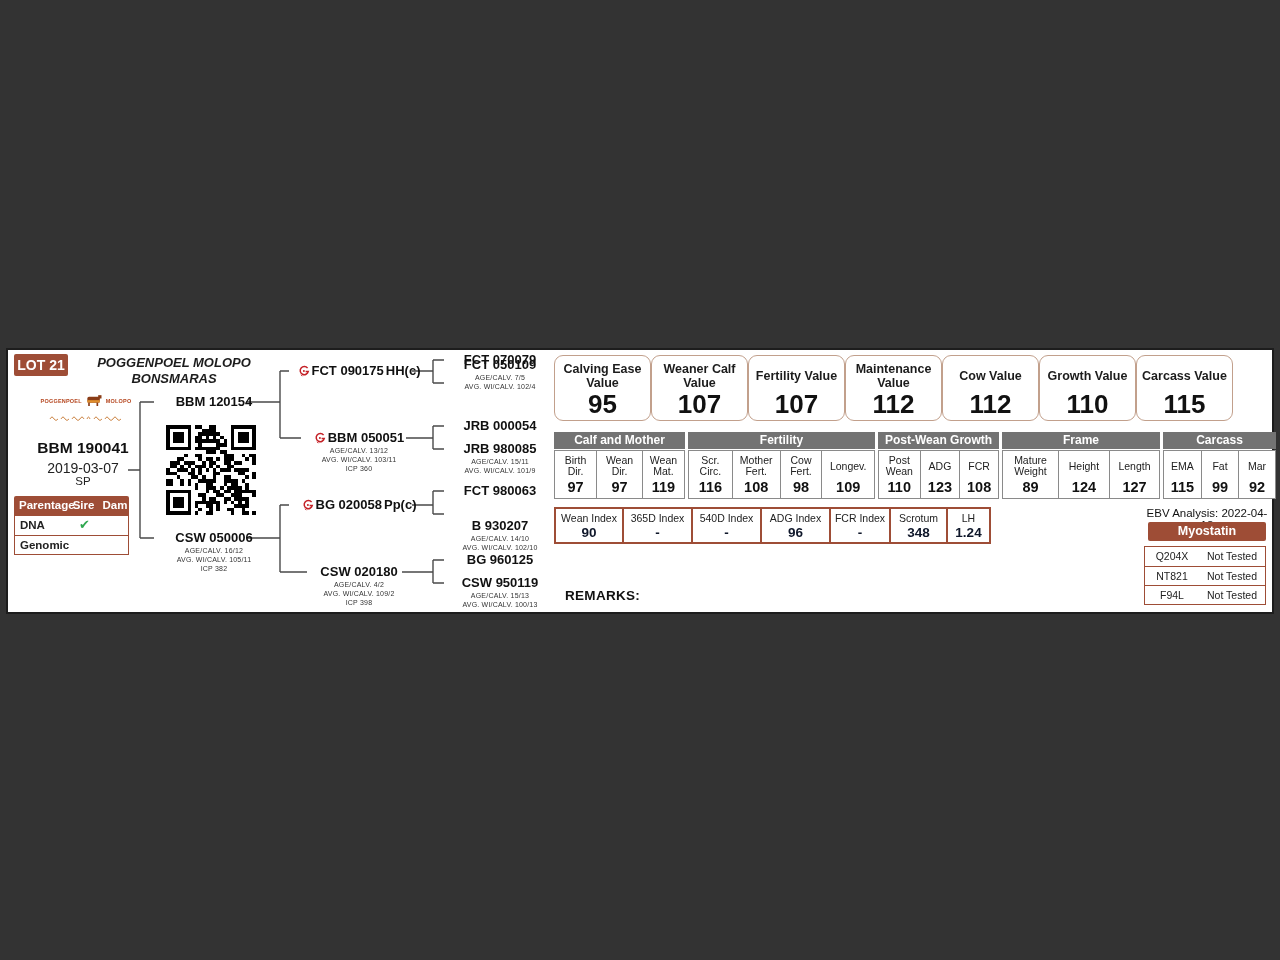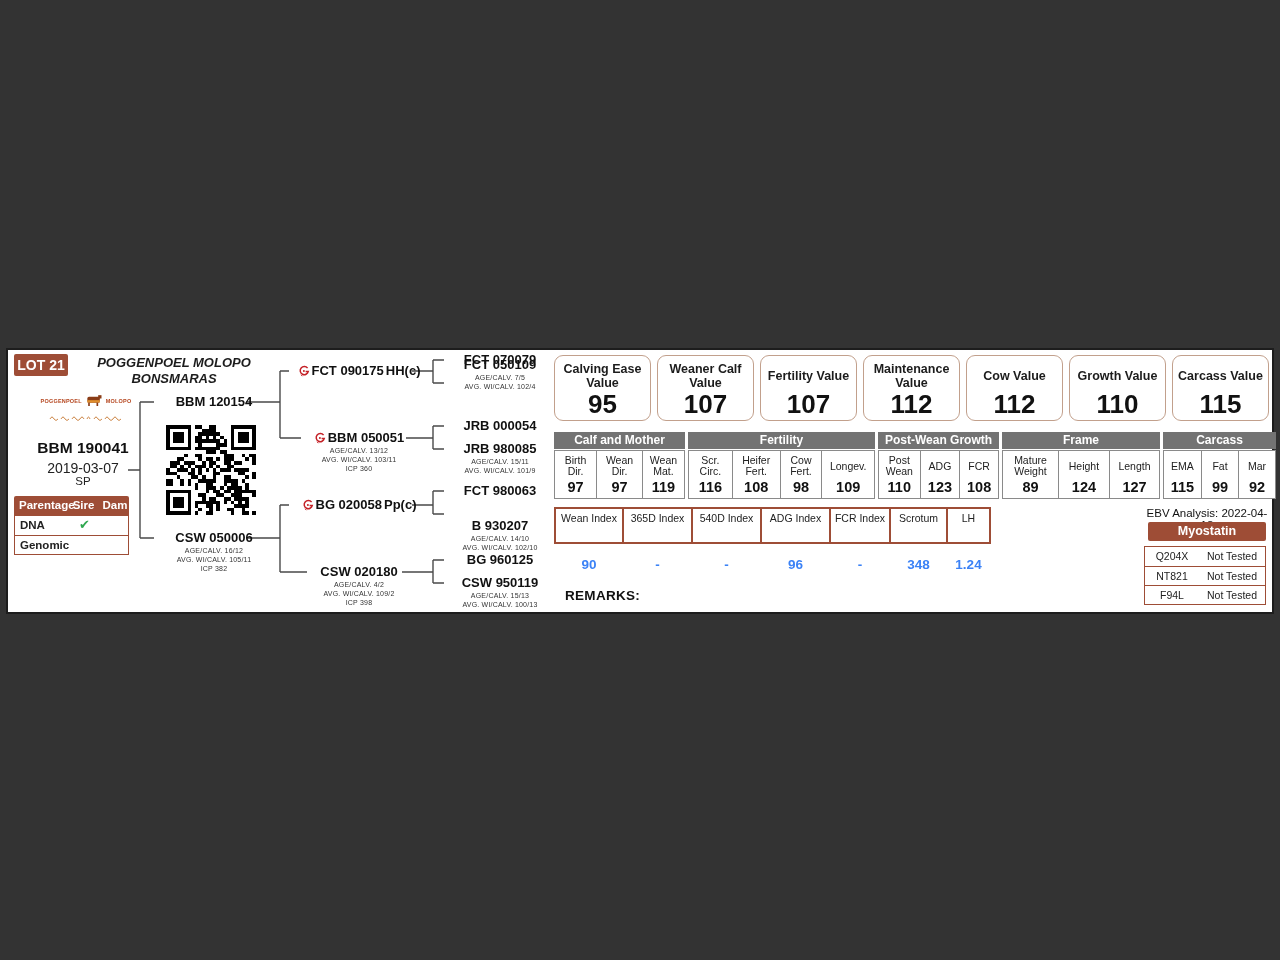--- a/index.html
+++ b/index.html
@@ -35,42 +35,42 @@
 
   
   .tree { left:0; top:0; width:546px; height:266px; }
   .pnode { text-align:center; color:#111; }
   .pname { font-weight:bold; font-size:13px; line-height:16px; white-space:nowrap; }
   .pname-row { display:flex; align-items:center; justify-content:center; gap:2px; white-space:nowrap; }
   .psub { font-size:7px; line-height:9px; color:#333; letter-spacing:.2px; }
   .brand { width:12px; height:12px; flex:0 0 auto; }
 
   
-  .vrow { left:546px; top:5px; display:flex; gap:6px; }
+  .vrow { left:546px; top:5px; display:flex; }
   .vbox { width:97px; height:66px; border:1.5px solid #c2a08c; border-radius:9px; text-align:center; padding-top:5px; }
   .vbox .t { font-weight:bold; font-size:12.5px; line-height:14px; color:#1c1c1c; min-height:29px;
              display:flex; align-items:center; justify-content:center; }
   .vbox .v { font-weight:bold; font-size:26px; line-height:28px; color:#111; }
 
   
   .ebv { left:546px; top:82px; display:flex; gap:3px; }
   .ebv-h { height:17px; background:#737373; color:#fff; font-weight:bold; font-size:12px; line-height:17px; text-align:center; }
   .ebv-b { margin-top:1px; display:flex; border:1px solid #8a8a8a; height:49px; background:#fff; }
   .ebv-c { display:flex; flex-direction:column; min-width:0; }
   .ebv-c + .ebv-c { border-left:1px solid #8a8a8a; }
   .ebv-l { flex:1; font-size:10.5px; line-height:11px; color:#222; display:flex; align-items:center; justify-content:center;
            text-align:center; padding:2px 1px 0 1px; }
   .ebv-v { font-weight:bold; font-size:14.5px; color:#111; text-align:center; padding-bottom:3px; }
 
   
   .idx { left:546px; top:157px; display:flex; border:2px solid #9e4d36; height:37px; background:#fff; }
   .idx-c { display:flex; flex-direction:column; }
   .idx-c + .idx-c { border-left:2px solid #9e4d36; }
   .idx-l { font-size:10.5px; color:#222; text-align:center; padding-top:3px; }
-  .idx-v { flex:1; font-weight:bold; font-size:13.5px; color:#3b82f6; text-align:center; padding-top:1px;margin-top:32px; }
+  .idx-v { flex:1; font-weight:bold; font-size:13.5px; color:#0f172a; text-align:center; padding-top:1px; }
 
   
   .analysis { left:1134px; top:157px; width:130px; text-align:center; font-size:11.5px; color:#111; }
   .myo-head { left:1140px; top:172px; width:118px; height:19px; background:#9e4d36; color:#fff; font-weight:bold;
               font-size:12.5px; line-height:19px; text-align:center; border-radius:2px; }
   .myo-tbl { left:1136px; top:196px; width:122px; border:1.5px solid #9e4d36; background:#fff; }
   .myo-row { display:flex; height:19px; line-height:18px; font-size:10.5px; color:#222; }
   .myo-row + .myo-row { border-top:1px solid #9e4d36; }
   .myo-row .gene { width:45%; text-align:center; }
   .myo-row .res { width:55%; text-align:center; }
@@ -609,21 +609,21 @@
       </div>
     </div>
     <div class="ebv-g" style="width:187px">
       <div class="ebv-h">Fertility</div>
       <div class="ebv-b">
         <div class="ebv-c" style="flex:44">
             <div class="ebv-l">Scr. Circ.</div>
             <div class="ebv-v">116</div>
           </div>
         <div class="ebv-c" style="flex:48">
-            <div class="ebv-l">Heifer Fert.</div>
+            <div class="ebv-l">Mother Fert.</div>
             <div class="ebv-v">108</div>
           </div>
         <div class="ebv-c" style="flex:42">
             <div class="ebv-l">Cow Fert.</div>
             <div class="ebv-v">98</div>
           </div>
         <div class="ebv-c" style="flex:53">
             <div class="ebv-l">Longev.</div>
             <div class="ebv-v">109</div>
           </div>

